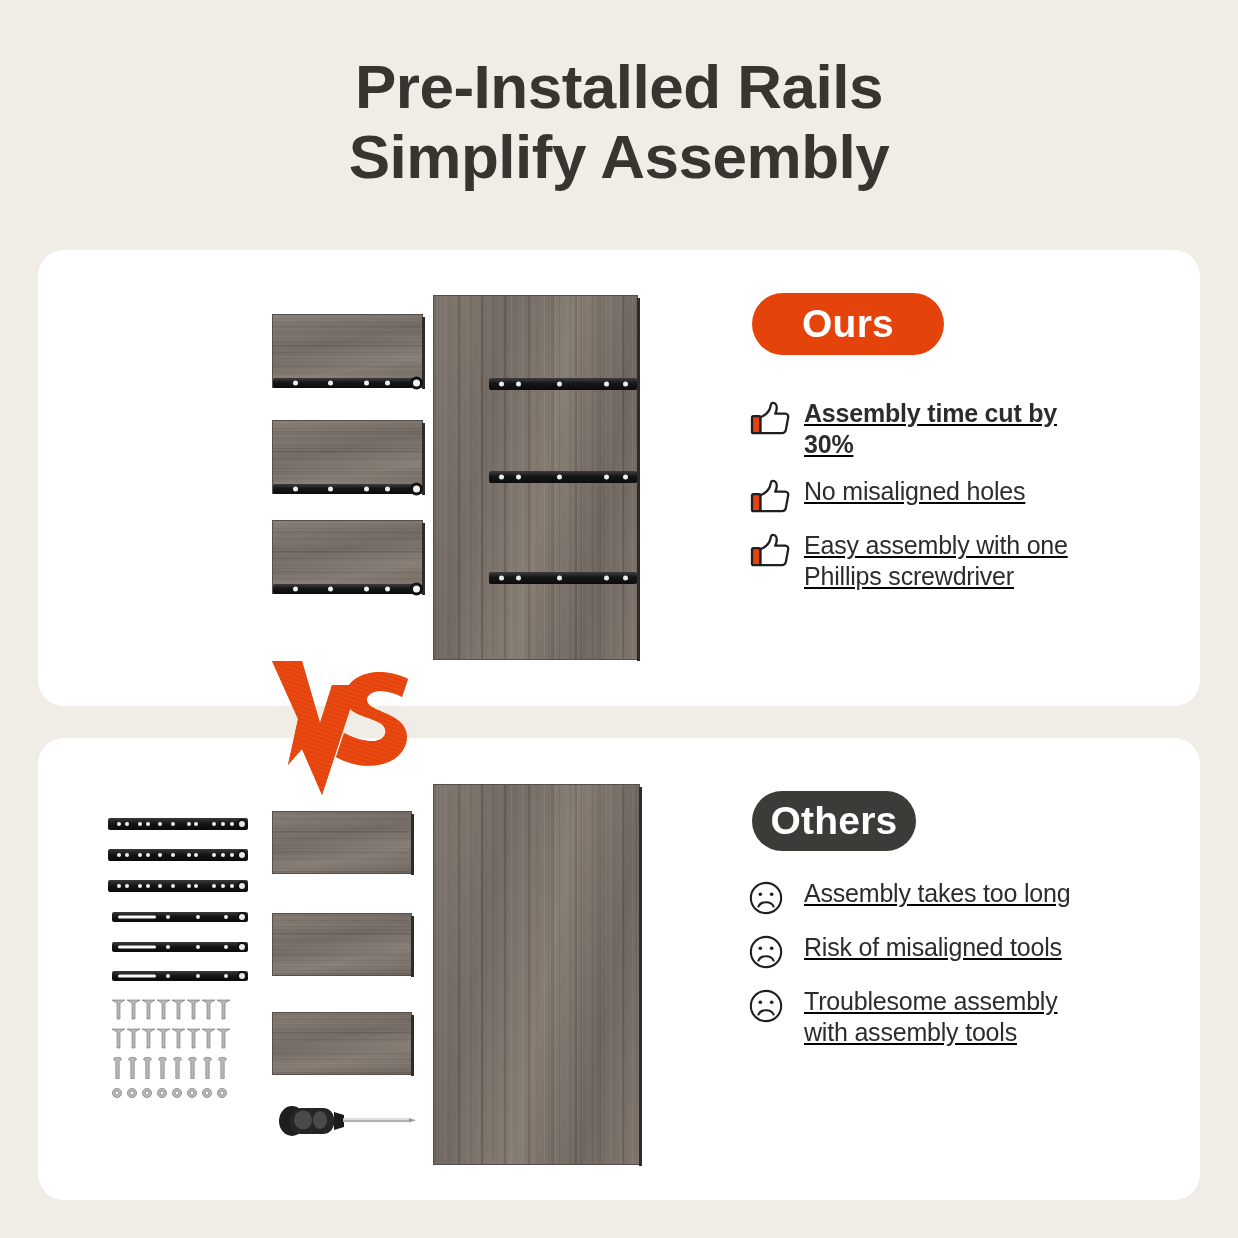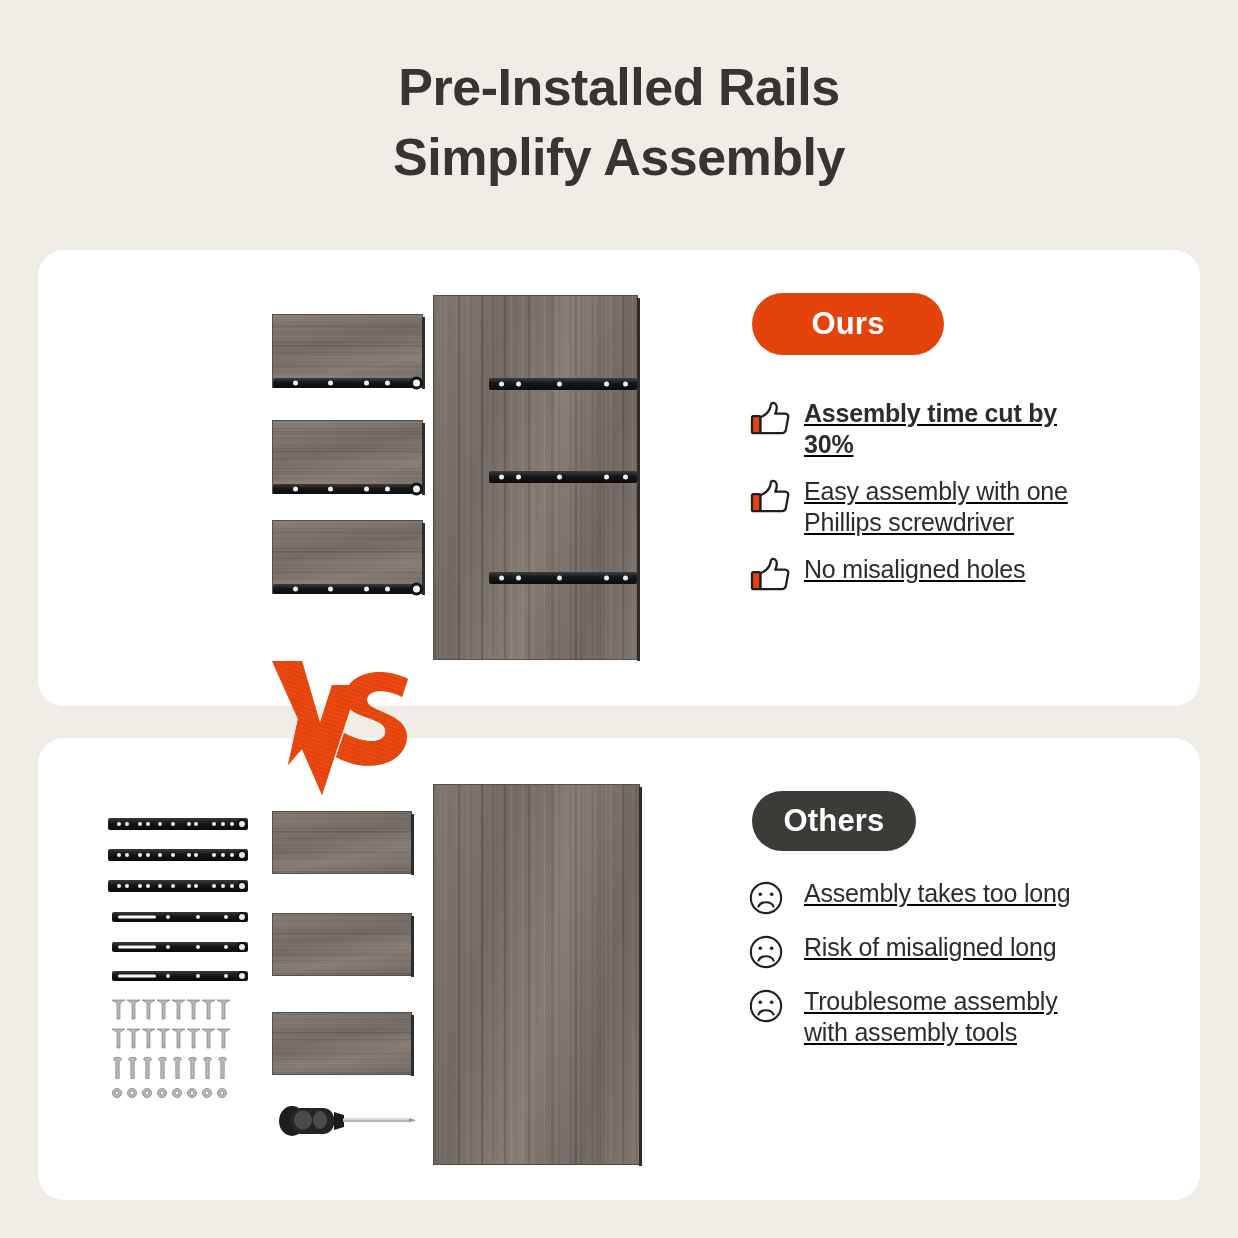--- a/index.html
+++ b/index.html
@@ -17,21 +17,21 @@
 
   
   .title {
     position: absolute;
     left: 0;
     top: 52px;
     width: 1238px;
     text-align: center;
     color: #37352F;
     font-weight: bold;
-    font-size: 52px;
+    font-size: 62px;
     line-height: 70px;
     letter-spacing: -0.5px;
   }
   .title .line { display: block; }
 
   
   .card {
     position: absolute;
     background: #FFFFFF;
     border-radius: 26px;
@@ -40,21 +40,21 @@
   }
   #card-ours   { top: 250px; height: 456px; }
   #card-others { top: 738px; height: 462px; }
 
   
   .badge {
     position: absolute;
     border-radius: 999px;
     color: #FFFFFF;
     font-weight: bold;
-    font-size: 31px;
+    font-size: 39px;
     display: flex;
     align-items: center;
     justify-content: center;
     letter-spacing: 0.2px;
   }
   #badge-ours {
     left: 752px; top: 293px;
     width: 192px; height: 62px;
     background: #E5430C;
   }
@@ -304,31 +304,31 @@
     <span class="feature-text bold">Assembly time cut by 30%</span>
   </div>
 
   <div class="feature-row">
     <span class="feature-icon">
       <svg viewBox="0 0 44 38" width="44" height="36">
         <rect x="3" y="17" width="9" height="18" rx="1.5" fill="#E5430C" stroke="#1F1F1F" stroke-width="2.4"></rect>
         <path d="M12 35 L12 18 C12 18 18 16 21 11 C23.2 7.3 22 3 25 3 C28 3 29.5 5.5 29 9.5 C28.7 12 27.5 14.5 27.5 14.5 L38 14.5 C40.2 14.5 41.6 16.3 41.2 18.3 L38.8 31.3 C38.4 33.5 36.7 35 34.6 35 Z" fill="#FFFFFF" stroke="#1F1F1F" stroke-width="2.4" stroke-linejoin="round"></path>
       </svg>
     </span>
-    <span class="feature-text">Easy assembly with one Phillips screwdriver</span>
+    <span class="feature-text">No misaligned holes</span>
   </div>
 
   <div class="feature-row">
     <span class="feature-icon">
       <svg viewBox="0 0 44 38" width="44" height="36">
         <rect x="3" y="17" width="9" height="18" rx="1.5" fill="#E5430C" stroke="#1F1F1F" stroke-width="2.4"></rect>
         <path d="M12 35 L12 18 C12 18 18 16 21 11 C23.2 7.3 22 3 25 3 C28 3 29.5 5.5 29 9.5 C28.7 12 27.5 14.5 27.5 14.5 L38 14.5 C40.2 14.5 41.6 16.3 41.2 18.3 L38.8 31.3 C38.4 33.5 36.7 35 34.6 35 Z" fill="#FFFFFF" stroke="#1F1F1F" stroke-width="2.4" stroke-linejoin="round"></path>
       </svg>
     </span>
-    <span class="feature-text">No misaligned holes</span>
+    <span class="feature-text">Easy assembly with one Phillips screwdriver</span>
   </div>
 </div>
 
 <div id="vs-graphic">
   <svg viewBox="0 0 165 160" width="165" height="160">
     <defs>
       <pattern id="streaks" width="4" height="4" patternUnits="userSpaceOnUse" patternTransform="rotate(-72)">
         <rect width="4" height="4" fill="#E5430C"></rect>
         <rect width="1.1" height="4" fill="#F27038"></rect>
       </pattern>
@@ -577,21 +577,21 @@
 
   <div class="feature-row">
     <span class="feature-icon">
       <svg viewBox="0 0 38 38" width="36" height="36">
         <circle cx="19" cy="19" r="16" fill="none" stroke="#1F1F1F" stroke-width="2.2"></circle>
         <circle cx="13" cy="15" r="1.9" fill="#1F1F1F"></circle>
         <circle cx="25" cy="15" r="1.9" fill="#1F1F1F"></circle>
         <path d="M11 28 C13.5 22 24.5 22 27 28" fill="none" stroke="#1F1F1F" stroke-width="2.2" stroke-linecap="round"></path>
       </svg>
     </span>
-    <span class="feature-text">Risk of misaligned long</span>
+    <span class="feature-text">Risk of misaligned tools</span>
   </div>
 
   <div class="feature-row">
     <span class="feature-icon">
       <svg viewBox="0 0 38 38" width="36" height="36">
         <circle cx="19" cy="19" r="16" fill="none" stroke="#1F1F1F" stroke-width="2.2"></circle>
         <circle cx="13" cy="15" r="1.9" fill="#1F1F1F"></circle>
         <circle cx="25" cy="15" r="1.9" fill="#1F1F1F"></circle>
         <path d="M11 28 C13.5 22 24.5 22 27 28" fill="none" stroke="#1F1F1F" stroke-width="2.2" stroke-linecap="round"></path>
       </svg>

